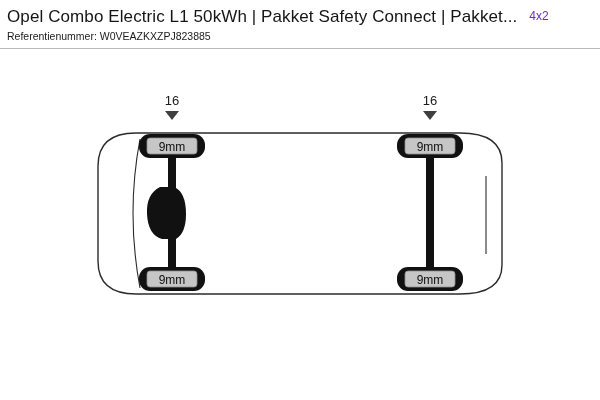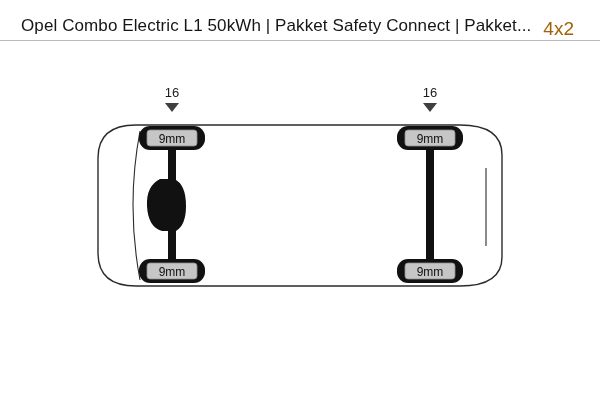--- a/index.html
+++ b/index.html
@@ -1,46 +1,50 @@
 <!DOCTYPE html>
 <html><head>
 <meta charset="utf-8">
 <style>
   * { box-sizing: border-box; margin: 0; padding: 0; }
   html, body { background: #ffffff; }
   body { font-family: "Liberation Sans", sans-serif; }
   .page { width: 600px; height: 400px; background: #ffffff; overflow: hidden; position: relative; }
   .header-row {
-    display: flex; justify-content: center; align-items: flex-start;
-    padding: 16px 8px 0 7px;
+    display: flex; justify-content: flex-start; align-items: flex-start;
+    padding: 7px 8px 0 7px;
   }
   .vehicle-title {
     font-size: 17px; font-weight: 400; color: #151515;
     white-space: nowrap; overflow: hidden; letter-spacing: 0.1px;
   }
   .drivetrain {
-    font-size: 19px; color: #a16207; margin-left: 12px; flex: none; padding: 2px 4px 0 0;
+    font-size: 12px; color: #6d28d9; margin-left: 12px; flex: none; padding: 2px 4px 0 0;
   }
   .ref-row { font-size: 10.5px; color: #1c1c1c; padding: 3px 8px 6px 7px; }
   .divider { border-top: 1px solid #b9b9b9; height: 0; }
   .diagram { width: 516px; height: 348px; }
   svg { display: block; }
   .wheel-size { font-size: 13px; fill: #1c1c1c; }
   .tread-text { font-size: 12px; fill: #101010; }
 </style>
 </head>
 <body>
 
 <div class="page">
 
   <div class="header-row">
     <div class="vehicle-title">Opel Combo Electric L1 50kWh | Pakket Safety Connect | Pakket...</div>
     <div class="drivetrain">4x2</div>
   </div>
 
+  <div class="ref-row">
+    <span>Referentienummer:</span>
+    <span>W0VEAZKXZPJ823885</span>
+  </div>
 
   <div class="divider"></div>
 
   <div class="diagram">
     <svg width="600" height="348" viewBox="0 0 600 348">
 
       <text class="wheel-size" x="172" y="56" text-anchor="middle">16</text>
       <polygon points="165,62 179,62 172,71" fill="#3f3f3f"></polygon>
 
       <text class="wheel-size" x="430" y="56" text-anchor="middle">16</text>

